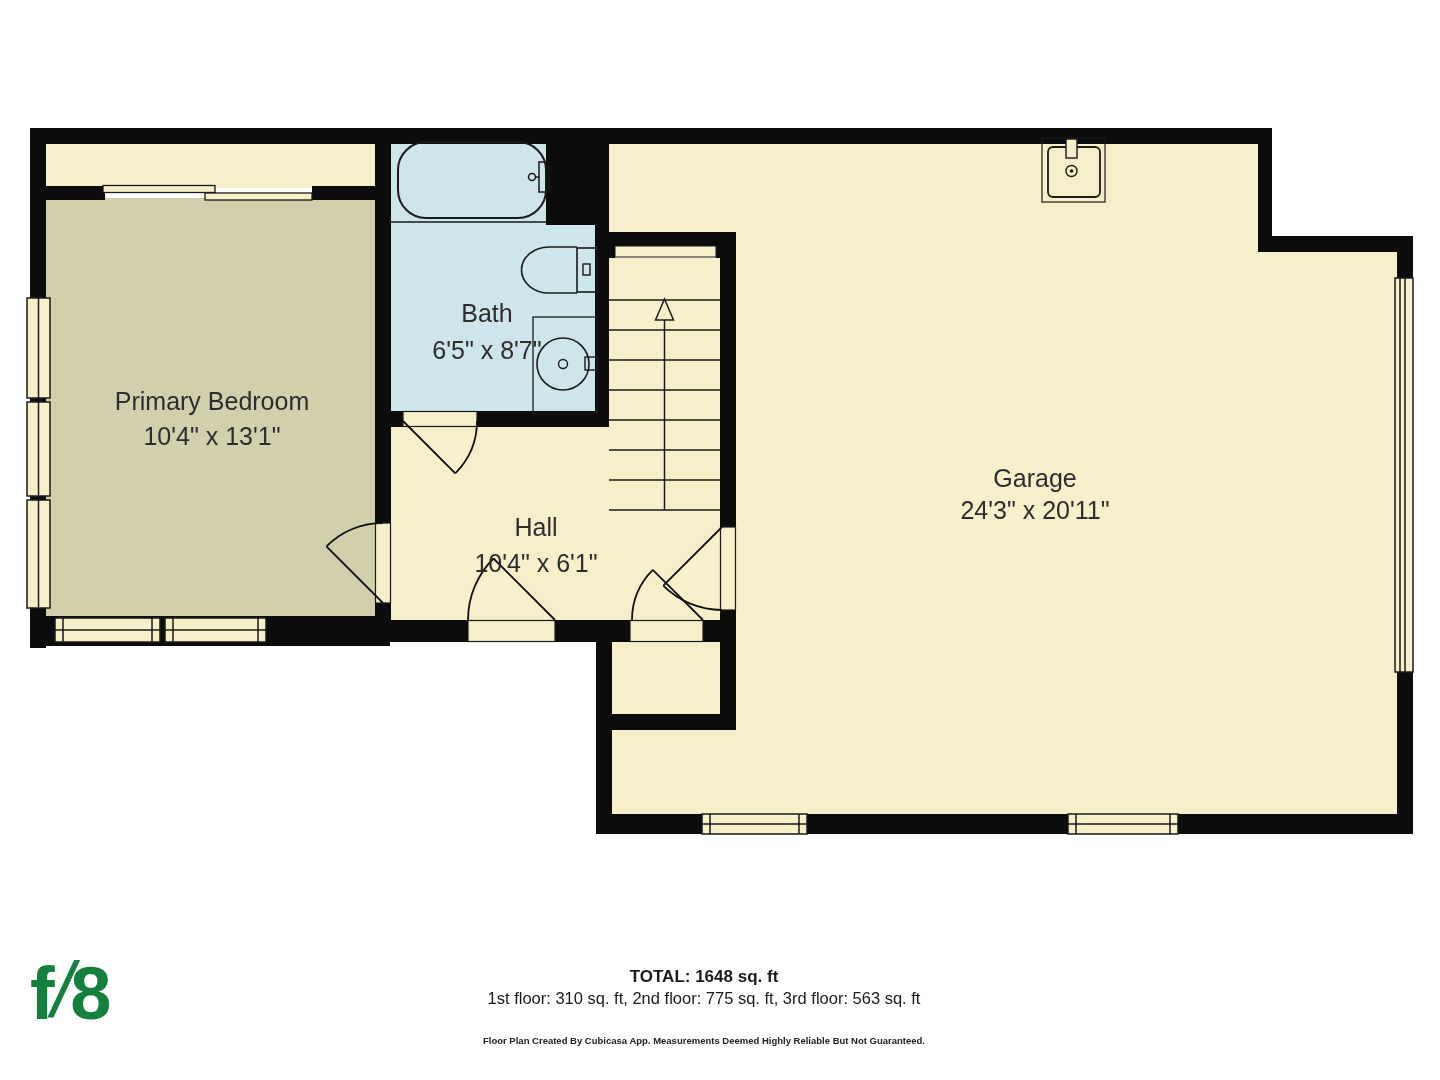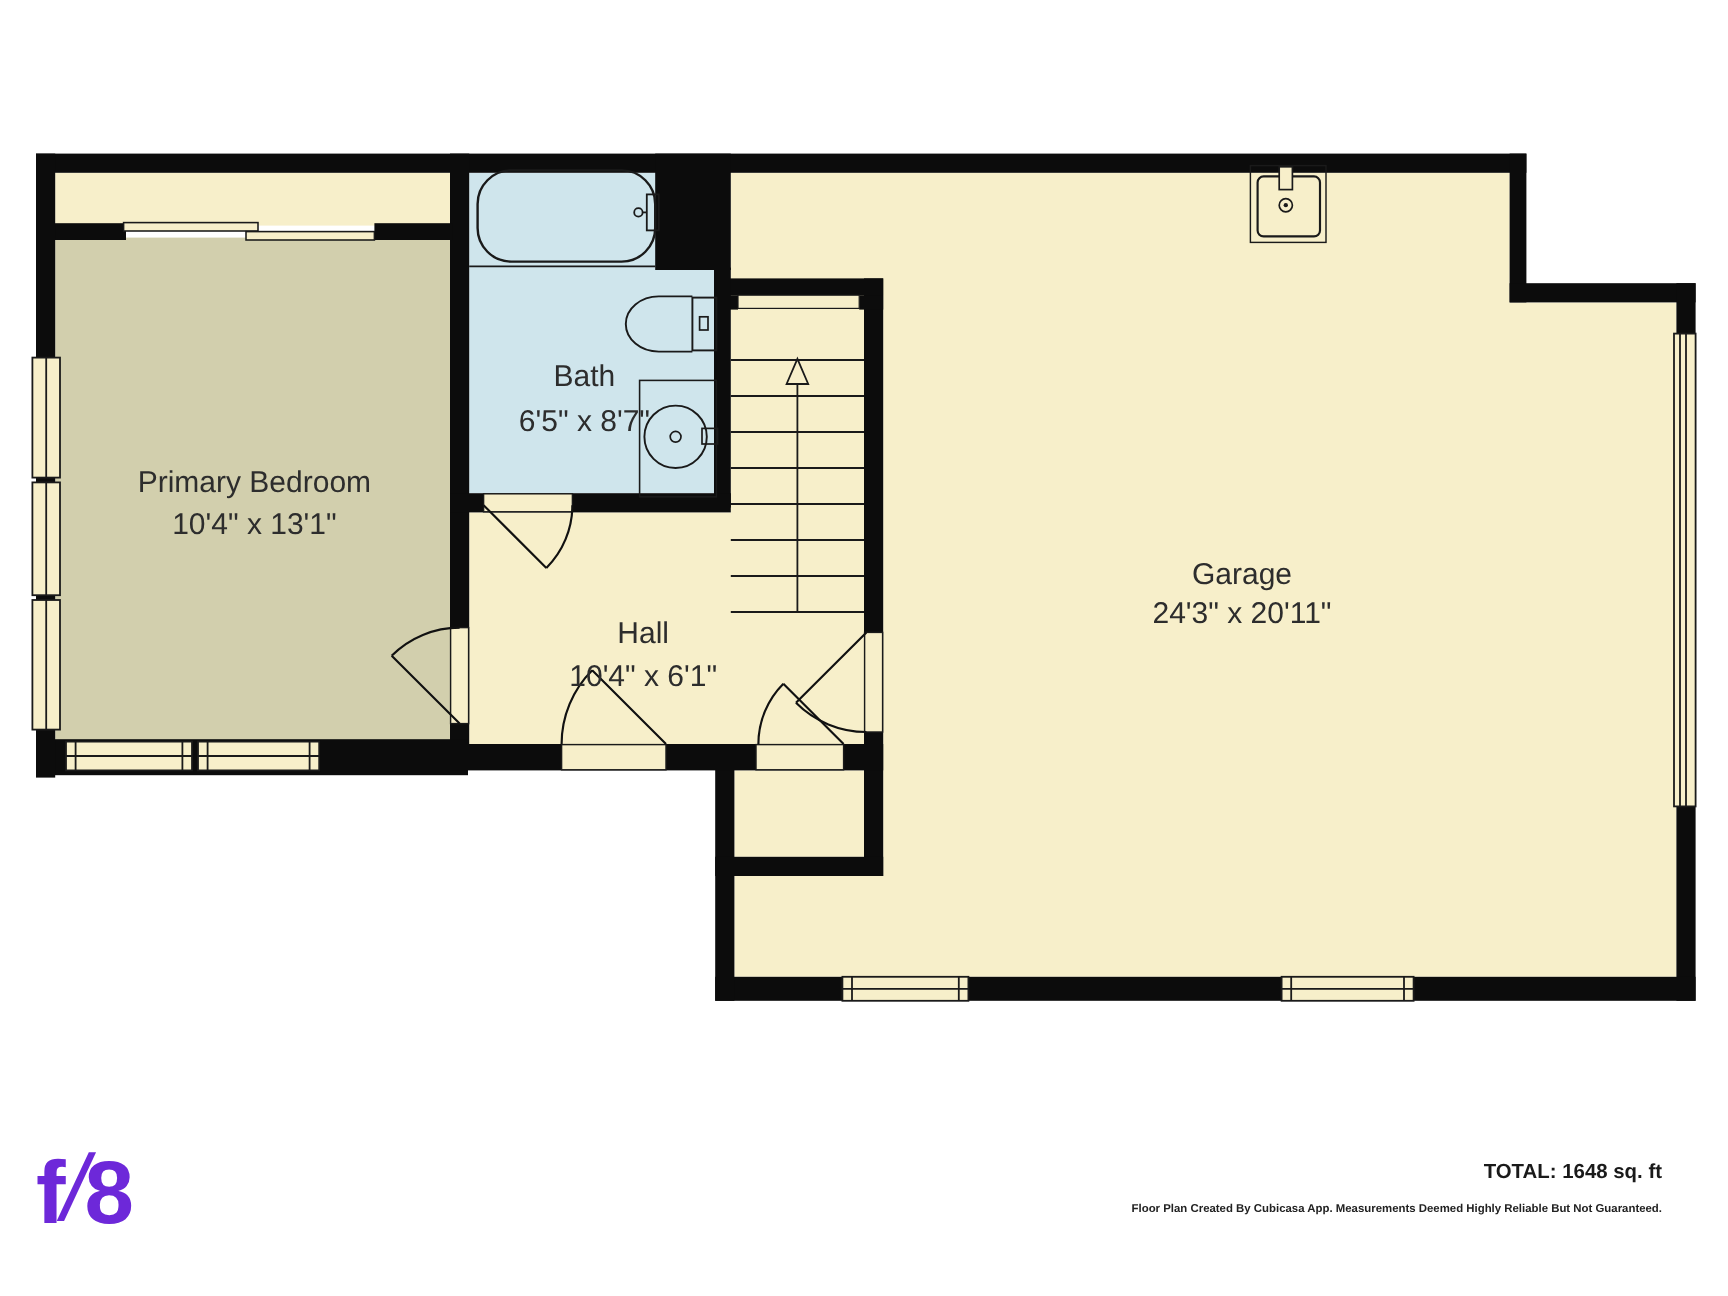--- a/index.html
+++ b/index.html
@@ -2,25 +2,25 @@
 <html><head>
 <meta charset="utf-8">
 <style>
   html,body{margin:0;padding:0;background:#ffffff;}
   body{width:1440px;height:1080px;position:relative;overflow:hidden;
        font-family:"Liberation Sans",sans-serif;}
   #plan{position:absolute;left:0;top:0;}
   svg text{font-family:"Liberation Sans",sans-serif;fill:#2d2d2d;}
   .room-label{font-size:25px;}
   .room-dims{font-size:25px;}
-  #footer{position:absolute;left:1px;top:966px;width:1384px;text-align:right;color:#1a1a1a;}
+  #footer{position:absolute;left:12px;top:966px;width:1384px;text-align:center;color:#1a1a1a;}
   #footer .total{font-size:17px;font-weight:700;line-height:22px;}
   #footer .floors,#footer .excluded{font-size:16.5px;line-height:21px;}
-  #footer .disclaimer{font-size:9.5px;font-weight:600;margin-top:14px;color:#222;}
-  #logo{position:absolute;left:30px;top:952px;color:#6d28d9;font-size:74px;
+  #footer .disclaimer{font-size:9.5px;font-weight:600;margin-top:26px;color:#222;}
+  #logo{position:absolute;left:30px;top:952px;color:#15803d;font-size:74px;
         font-weight:700;letter-spacing:-3px;line-height:80px;}
   #logo .slash{font-weight:400;font-style:italic;font-size:78px;position:relative;top:-2px;}
 </style>
 </head>
 <body>
 
 <svg id="plan" width="1440" height="960" viewBox="0 0 1440 960">
 
   <rect x="46" y="144" width="329" height="44" fill="#f7efca"></rect>
   <rect x="46" y="198" width="329" height="420" fill="#d2cfad"></rect>
@@ -157,18 +157,19 @@
 
   <text x="536" y="536" text-anchor="middle" class="room-label">Hall</text>
   <text x="536" y="572" text-anchor="middle" class="room-dims">10'4" x 6'1"</text>
 
   <text x="1035" y="487" text-anchor="middle" class="room-label">Garage</text>
   <text x="1035" y="519" text-anchor="middle" class="room-dims">24'3" x 20'11"</text>
 </svg>
 
 <div id="footer">
   <div class="total">TOTAL: 1648 sq. ft</div>
+  <div class="floors">1st floor: 310 sq. ft, 2nd floor: 775 sq. ft, 3rd floor: 563 sq. ft</div>
   <div class="disclaimer">Floor Plan Created By Cubicasa App. Measurements Deemed Highly Reliable But Not Guaranteed.</div>
 </div>
 
 <div id="logo">
   <span>f</span><span class="slash">/</span><span>8</span>
 </div>
 
 </body></html>

